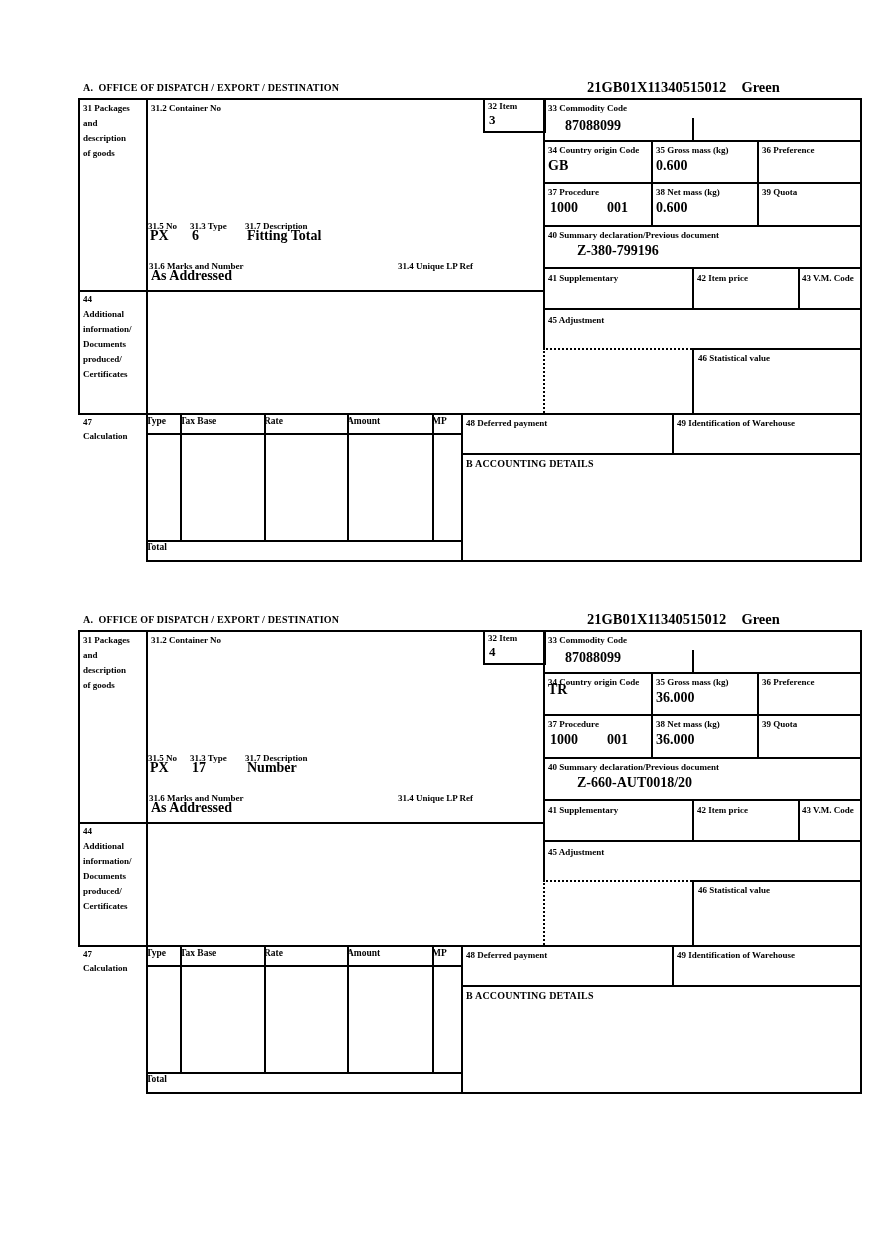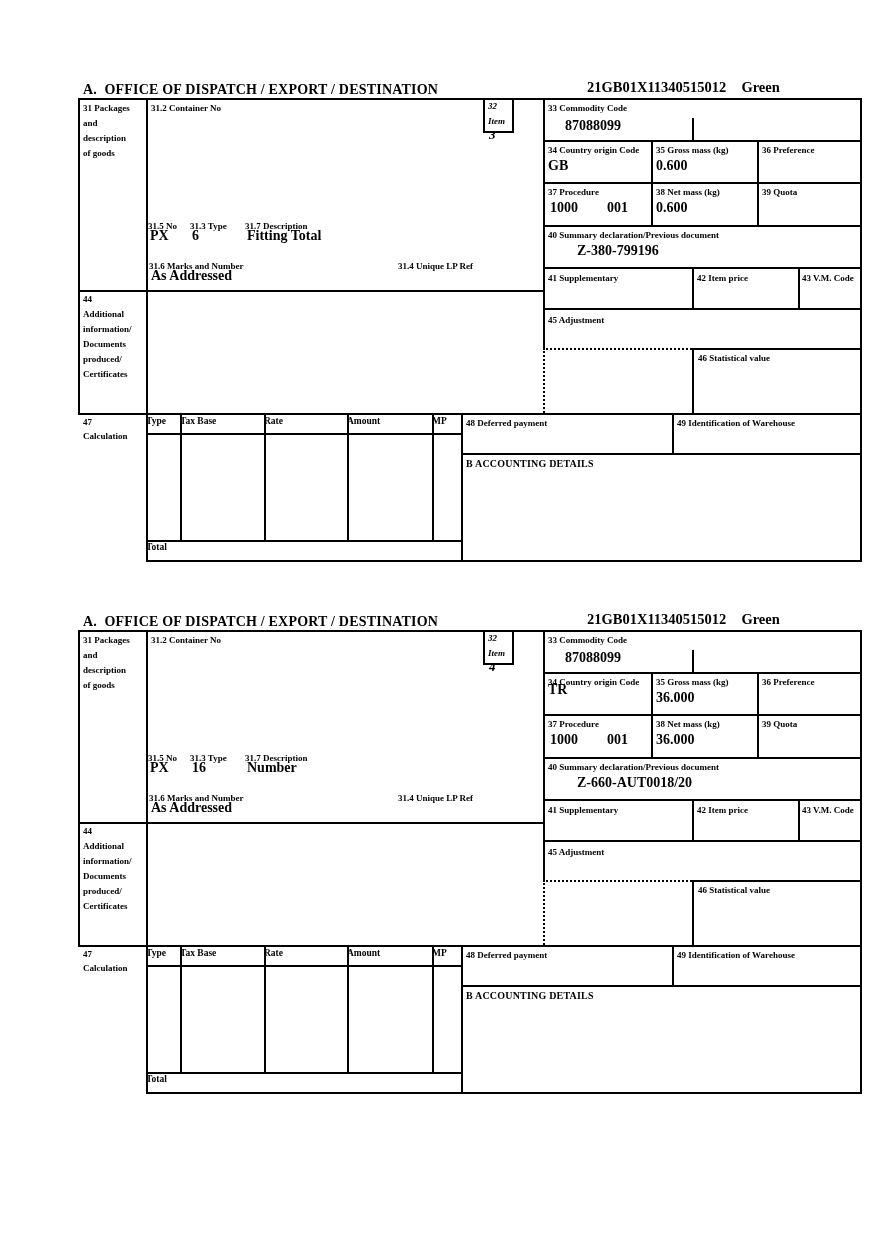--- a/index.html
+++ b/index.html
@@ -5,29 +5,29 @@
   html,body{margin:0;padding:0;background:#ffffff;}
   .page{position:relative;width:882px;height:1250px;background:#ffffff;overflow:hidden;
         font-family:"Liberation Serif","DejaVu Serif",serif;color:#000;}
   .form{position:absolute;left:0;width:882px;height:480px;}
   
   .hl{position:absolute;height:2px;background:#000;}
   .vl{position:absolute;width:2px;background:#000;}
   .hd{position:absolute;height:0;border-top:2px dotted #000;}
   .vd{position:absolute;width:0;border-left:2px dotted #000;}
   
-  .t-a{position:absolute;font-size:14px;font-weight:700;white-space:pre;letter-spacing:.2px;}
+  .t-a{position:absolute;font-size:10px;font-weight:700;white-space:pre;letter-spacing:.2px;}
   .hdr{position:absolute;display:flex;gap:15px;font-size:14.5px;font-weight:700;text-align:center;}
   .lbl{position:absolute;font-size:9px;font-weight:700;line-height:15px;white-space:pre-line;}
   .lbl.tight{line-height:14px;}
   .val{position:absolute;font-size:14px;font-weight:700;white-space:pre;}
   .colhdr{position:absolute;top:334px;font-size:9.5px;font-weight:700;text-align:left;}
   .b-acc{position:absolute;font-size:10px;font-weight:700;letter-spacing:.2px;}
-  .box32{position:absolute;left:483px;top:16px;width:31px;height:35px;box-sizing:border-box;
-         border:2px solid #000;border-top:none;font-style:italic;}
+  .box32{position:absolute;left:483px;top:16px;width:63px;height:35px;box-sizing:border-box;
+         border:2px solid #000;border-top:none;}
   .box32 .lbl{position:static;display:block;padding:1px 0 0 3px;}
   .box32 .val{position:static;display:block;padding:0 0 0 4px;font-size:13px;margin-top:-2px;}
 </style>
 </head>
 <body>
 
 <div class="page" id="page">
 
 <div class="form" style="top: 82px;">
 
@@ -171,21 +171,21 @@
 
       <div class="box32">
         <span class="lbl">32 Item</span>
         <span class="val">4</span>
       </div>
 
       <div class="lbl" style="left:148px;top:137px;">31.5 No</div>
       <div class="lbl" style="left:190px;top:137px;">31.3 Type</div>
       <div class="lbl" style="left:245px;top:137px;">31.7 Description</div>
       <div class="val" style="left:150px;top:146px;">PX</div>
-      <div class="val" style="left:192px;top:146px;">16</div>
+      <div class="val" style="left:192px;top:146px;">17</div>
       <div class="val" style="left:247px;top:146px;">Number</div>
 
       <div class="lbl" style="left:149px;top:177px;">31.6 Marks and Number</div>
       <div class="lbl" style="left:398px;top:177px;">31.4 Unique LP Ref</div>
       <div class="val" style="left:151px;top:186px;">As Addressed</div>
 
       <div class="lbl" style="left:548px;top:19px;">33 Commodity Code</div>
       <div class="val" style="left:565px;top:36px;">87088099</div>
       <div class="vl" style="left:692px;top:36px;height:22px;"></div>
       <div class="hl" style="left:543px;top:58px;width:319px;"></div>

